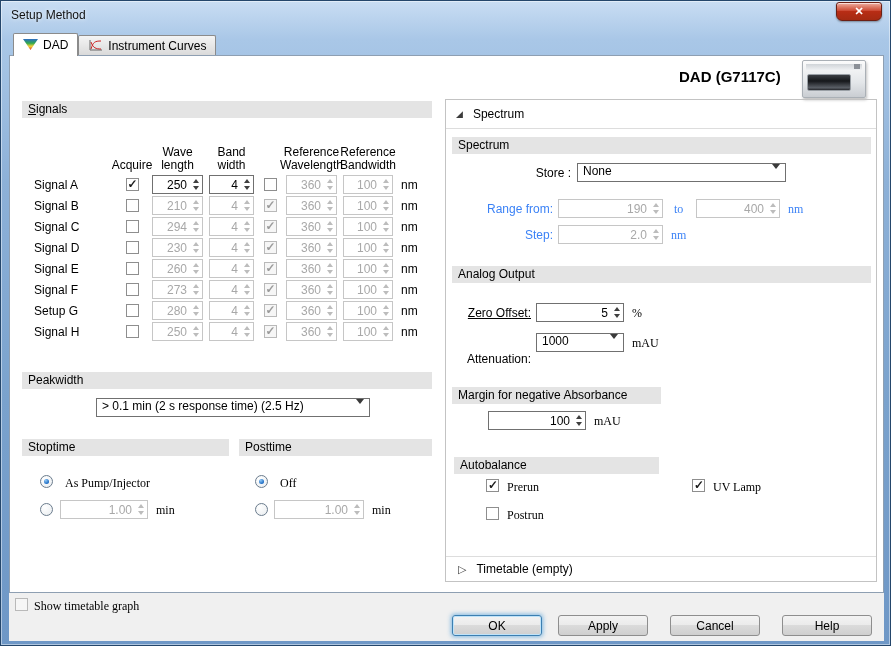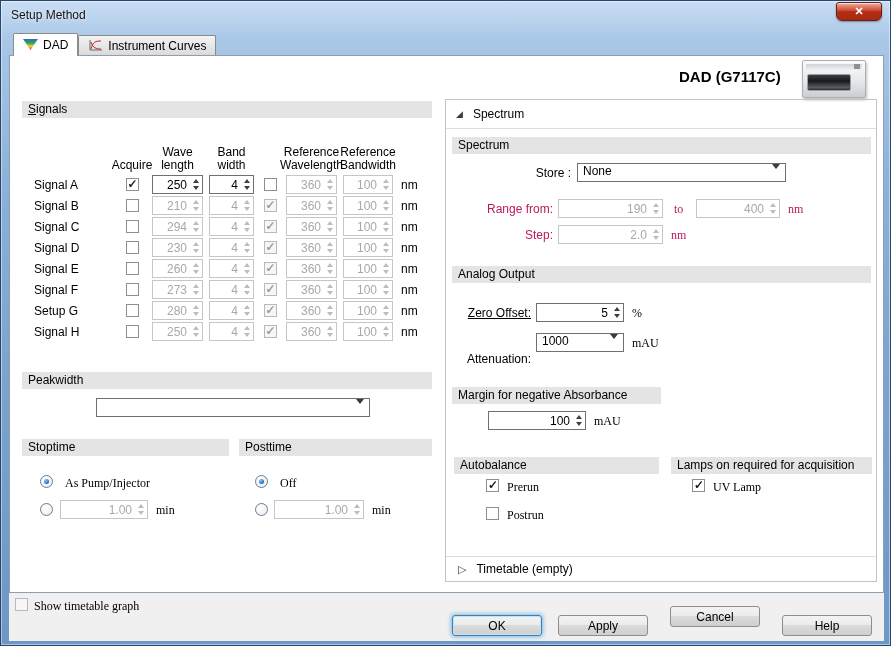--- a/index.html
+++ b/index.html
@@ -28,21 +28,21 @@
             background:linear-gradient(180deg,#2d6cc4 0%,#2fa84f 38%,#f2d338 66%,#d8352b 100%);
             clip-path:polygon(0 0,100% 0,50% 100%); }
 
   .panel { position:absolute; left:8px; top:54px; width:875px; height:538px;
            background:#fff; border:1px solid #8e9fb2; z-index:2; }
 
   .bar { position:absolute; height:17px; background:#e4e4e4; padding:1px 6px; white-space:nowrap; overflow:hidden; }
   .ak::first-letter { text-decoration:underline; }
   .lbl { position:absolute; white-space:nowrap;font-family:Liberation Serif, serif; }
   .rl  { position:absolute; text-align:right; white-space:nowrap; }
-  .dis-t { color:#be185d; }
+  .dis-t { color:#3b82f6; }
 
   
   .b-signals { left:12px; top:45px; width:410px; }
   .sighead { position:absolute; left:12px; top:76px; height:40px; display:grid;
              grid-template-columns:90px 28px 51px 45px 20px 51px 50px 24px; column-gap:6px; align-items:end; }
   .sighead span { text-align:center; white-space:pre; line-height:13px; justify-self:center; }
   .c2{grid-column:2} .c3{grid-column:3} .c4{grid-column:4} .c6{grid-column:6} .c7{grid-column:7}
   .siggrid { position:absolute; left:12px; top:118px; display:grid;
              grid-template-columns:90px 28px 51px 45px 20px 51px 50px 24px;
              column-gap:6px; grid-auto-rows:21px; align-items:center; }
@@ -136,21 +136,21 @@
   .tt-exp { font-size:11px; color:#333; }
 
   
   .footer { position:absolute; left:8px; top:592px; width:875px; height:48px; background:#f0f0f0; z-index:2; }
   .fg-cb { left:6px; top:5px; }
   .fg-label { left:25px; top:6px; }
   .btn { position:absolute; width:90px; height:21px; border:1px solid #8e8e8e; border-radius:3px;
          background:linear-gradient(180deg,#f3f3f3 0%,#ebebeb 48%,#dbdbdb 50%,#cfcfcf 100%);
          font:12px "Liberation Sans",sans-serif; cursor:pointer; padding:0; }
   .btn.ok { border-color:#3c7fb1; box-shadow:0 0 4px 1px rgba(80,160,220,.7), inset 0 0 0 1px #bfe3f9; }
-  .b1{left:443px;top:22px}.b2{left:549px;top:22px}.b3{left:661px;top:13px}.b4{left:773px;top:22px}
+  .b1{left:443px;top:22px}.b2{left:549px;top:22px}.b3{left:661px;top:22px}.b4{left:773px;top:22px}
 </style>
 </head>
 <body>
 
 <div class="win">
 
   <div>
     <span class="title">Setup Method</span>
     <div class="closebtn">
       <span>✕</span>
@@ -442,20 +442,21 @@
           <span class="spin-b">
             <i class="sp-u"></i>
             <i class="sp-d"></i>
           </span>
         </span>
         <span class="sig-unit">nm</span>
       </div>
 
     <div class="bar b-peak">Peakwidth</div>
     <div class="combo peak-combo">
+      <span>&gt; 0.1 min (2 s response time) (2.5 Hz)</span>
       <span class="arr"></span>
     </div>
 
     <div class="bar b-stop">Stoptime</div>
     <div class="bar b-post">Posttime</div>
 
     <span class="rad r-stop1 on"></span>
     <span class="lbl l-stop1">As Pump/Injector</span>
     <span class="rad r-stop2"></span>
     <span class="spin dis abs sp-stop">
@@ -549,21 +550,20 @@
       <span class="spin abs sp-mar">
         <span class="spin-v">100</span>
         <span class="spin-b">
             <i class="sp-u"></i>
             <i class="sp-d"></i>
           </span>
       </span>
       <span class="lbl l-maru">mAU</span>
 
       <div class="bar b-auto">Autobalance</div>
-      <div class="bar b-lamps">Lamps on required for acquisition</div>
 
       <span class="cb abs cb-pre on"></span>
       <span class="lbl l-pre">Prerun</span>
       <span class="cb abs cb-post2"></span>
       <span class="lbl l-post2">Postrun</span>
       <span class="cb abs cb-uv on"></span>
       <span class="lbl l-uv">UV Lamp</span>
 
       <div class="tt-row">
         <span class="tt-exp">▷</span>

